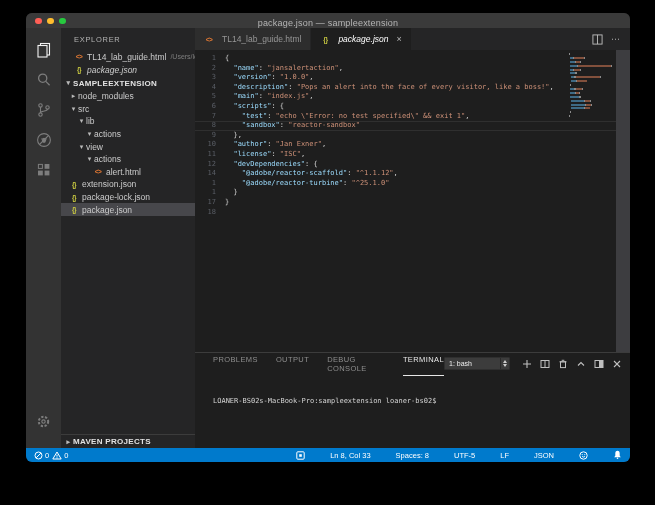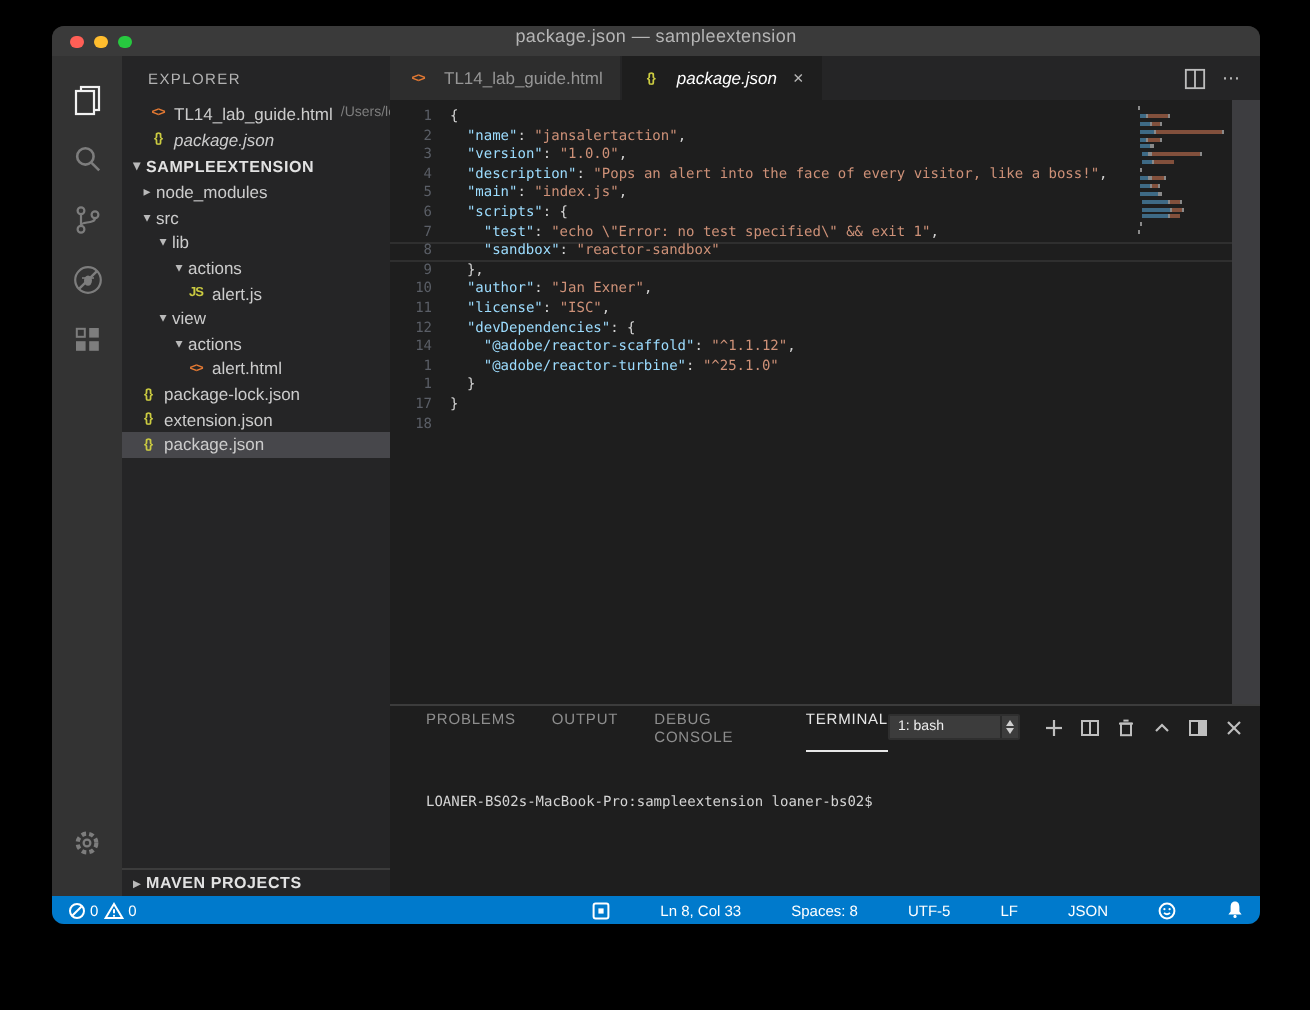--- a/index.html
+++ b/index.html
@@ -6,21 +6,21 @@
   html,body { width:655px; height:505px; background:#000; overflow:hidden;
               font-family:"Liberation Sans", sans-serif; }
   .screen { position:relative; width:655px; height:505px; background:#000; }
 
   .window { position:absolute; left:26px; top:13px; width:604px; height:449px;
             border-radius:6px; overflow:hidden; display:flex; flex-direction:column;
             box-shadow:0 18px 40px rgba(0,0,0,.85); background:#1e1e1e; }
 
   
   .titlebar { height:15px; flex:0 0 15px; background:#3a3a3a; position:relative;
-              display:flex; align-items:flex-start; justify-content:center; }
+              display:flex; align-items:flex-end; justify-content:center; }
   .traffic { position:absolute; left:9px; top:4.5px; display:flex; gap:5.5px; }
   .tl { width:6.5px; height:6.5px; border-radius:50%; }
   .tl.red{ background:#ff5f56; } .tl.yel{ background:#ffbd2e; } .tl.grn{ background:#27c93f; }
   .wtitle { font-size:9px; color:#b5b5b5; letter-spacing:.2px; }
 
   
   .row { flex:1 1 auto; display:flex; min-height:0; }
 
   .activitybar { width:35px; flex:0 0 35px; background:#333333; display:flex;
                  flex-direction:column; align-items:center; padding-top:9px; }
@@ -203,43 +203,39 @@
               <span>src</span>
             </div>
             <div class="tree-row" style="padding-left: 16px;">
               <span class="tw">▾</span>
               <span>lib</span>
             </div>
             <div class="tree-row" style="padding-left: 24px;">
               <span class="tw">▾</span>
               <span>actions</span>
             </div>
-            <div class="tree-row" style="padding-left: 32px;">
-              <span class="ficon js">JS</span>
-              <span>alert.js</span>
-            </div>
             <div class="tree-row" style="padding-left: 16px;">
               <span class="tw">▾</span>
               <span>view</span>
             </div>
             <div class="tree-row" style="padding-left: 24px;">
               <span class="tw">▾</span>
               <span>actions</span>
             </div>
             <div class="tree-row" style="padding-left: 32px;">
               <span class="ficon html">&lt;&gt;</span>
               <span>alert.html</span>
             </div>
             <div class="tree-row" style="padding-left: 8px;">
               <span class="ficon json">{}</span>
-              <span>package-lock.json</span>
+              <span>extension.json</span>
             </div>
             <div class="tree-row" style="padding-left: 8px;">
               <span class="ficon json">{}</span>
-              <span>extension.json</span>
+              <span>package-lock.json</span>
             </div>
             <div class="tree-row selected" style="padding-left: 8px;">
               <span class="ficon json">{}</span>
               <span>package.json</span>
             </div>
           </div>
 
         <div class="sb-fill"></div>
         <div class="sb-header maven">
           <span class="tw">▸</span>

